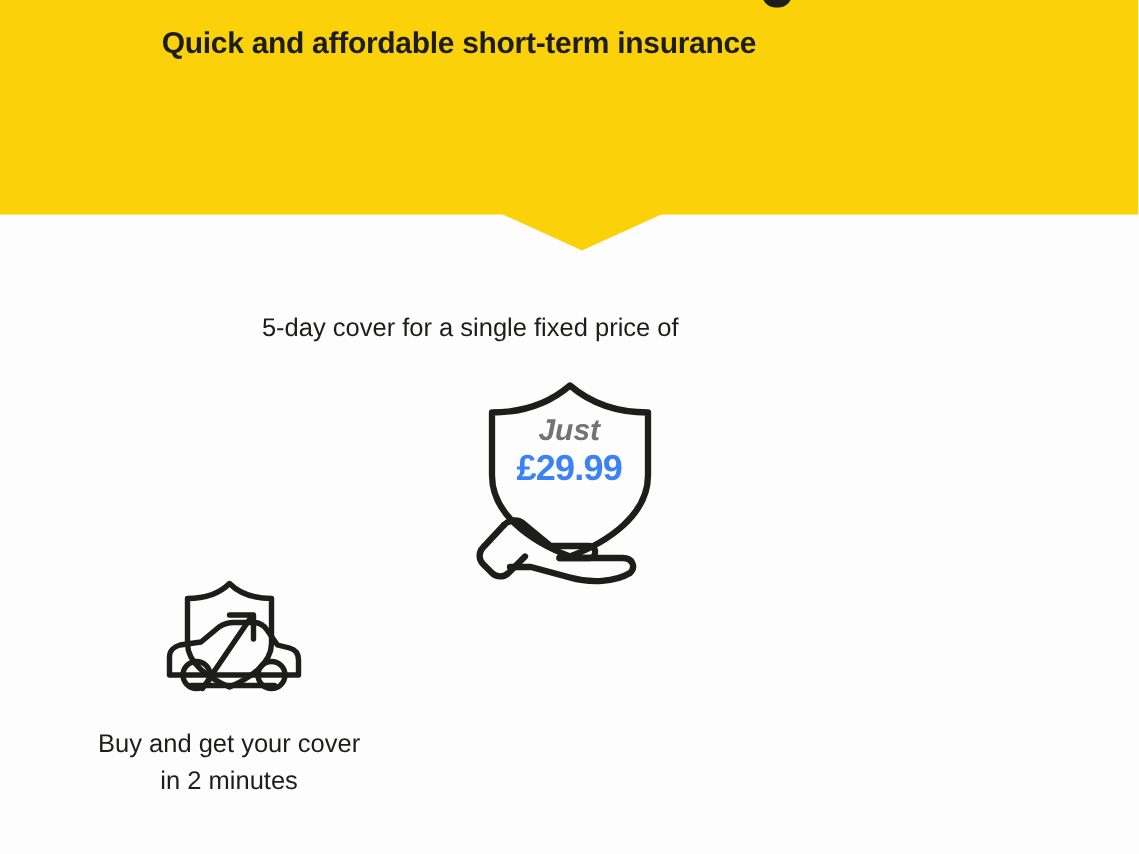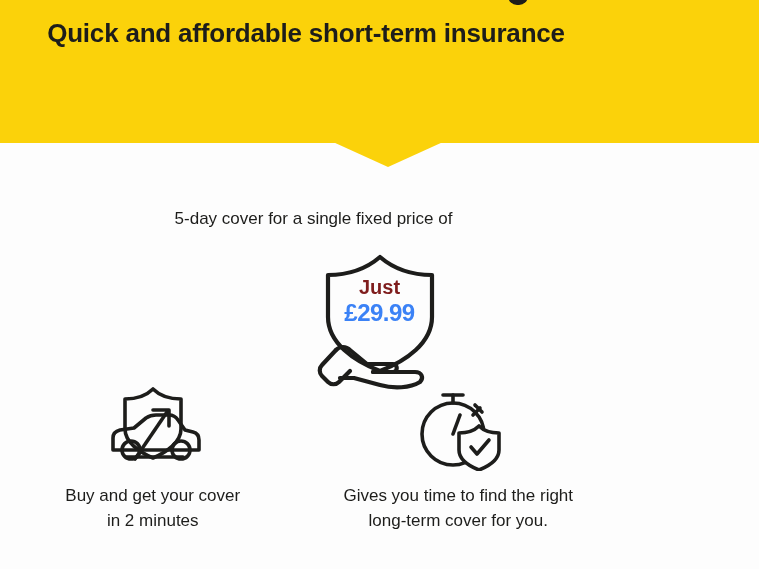--- a/index.html
+++ b/index.html
@@ -35,21 +35,21 @@
     background: #1d1d1b;
     border-radius: 0 0 9px 9px;
     z-index: 3;
   }
   .hero-subtitle {
     position: absolute;
     left: 0;
     top: 18px;
     width: 612px;
     text-align: center;
-    font-size: 26px;
+    font-size: 20px;
     font-weight: 600;
     letter-spacing: -0.2px;
     color: #1d1d1b;
     z-index: 4;
   }
   .hero-notch {
     position: absolute;
     left: 333px;
     top: 142px;
     width: 0;
@@ -96,21 +96,22 @@
     left: 0;
     top: 25px;
     width: 140px;
     text-align: center;
     pointer-events: none;
   }
   .price-just {
     font-size: 20px;
     font-weight: 700;
     line-height: 23px;
-    color: #7f1d1d;
+    color: #737373;
+    font-style: italic;
   }
   .price-amount {
     font-size: 24px;
     font-weight: 700;
     line-height: 27px;
     letter-spacing: -0.5px;
     color: #3b82f6;
   }
 
   
@@ -229,44 +230,15 @@
 
             <path d="M34 76 L 66 29"></path>
             <path d="M52 27 L 68 27 L 68 43"></path>
           </g>
         </svg>
       </div>
       <div class="feature-caption">Buy and get your cover
 in 2 minutes</div>
     </div>
 
-    <div class="feature">
-      <div class="feature-icon">
-        <svg width="94" height="88" viewBox="0 0 94 88">
-          <g fill="none" stroke="#1d1d1b" stroke-width="3.6" stroke-linecap="round" stroke-linejoin="round">
-
-            <circle cx="42" cy="51" r="31"></circle>
-
-            <path d="M42 20 L 42 12"></path>
-            <path d="M32 12 L 52 12"></path>
-
-            <path d="M64 22 L 71 29"></path>
-            <path d="M62 32 L 69 25"></path>
-
-            <path d="M42 51 L 49 32"></path>
-
-            <path d="M68 43
-                     C 63 48, 56 50, 48 50
-                     L 48 67
-                     C 48 76, 58 83, 68 87
-                     C 78 83, 88 76, 88 67
-                     L 88 50
-                     C 80 50, 73 48, 68 43 Z" fill="#fdfdfd"></path>
-            <path d="M60 64 L 66 71 L 78 57"></path>
-          </g>
-        </svg>
-      </div>
-      <div class="feature-caption">Gives you time to find the right
-long-term cover for you.</div>
-    </div>
 
   </div>
 </div>
 
 </body></html>

